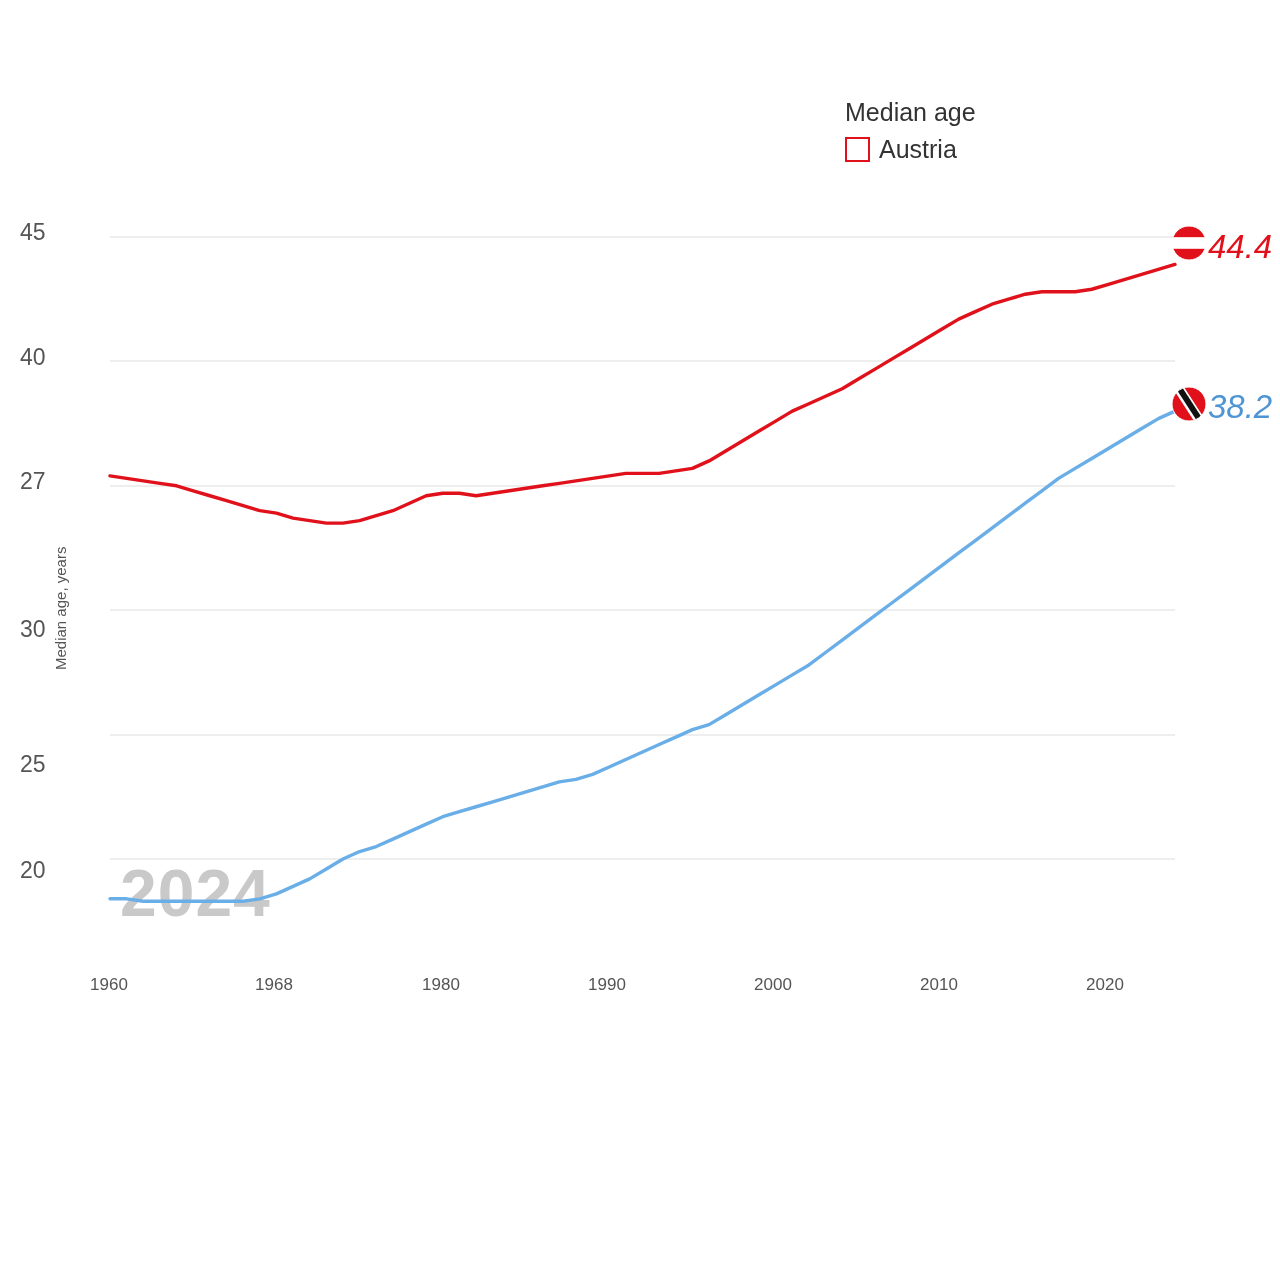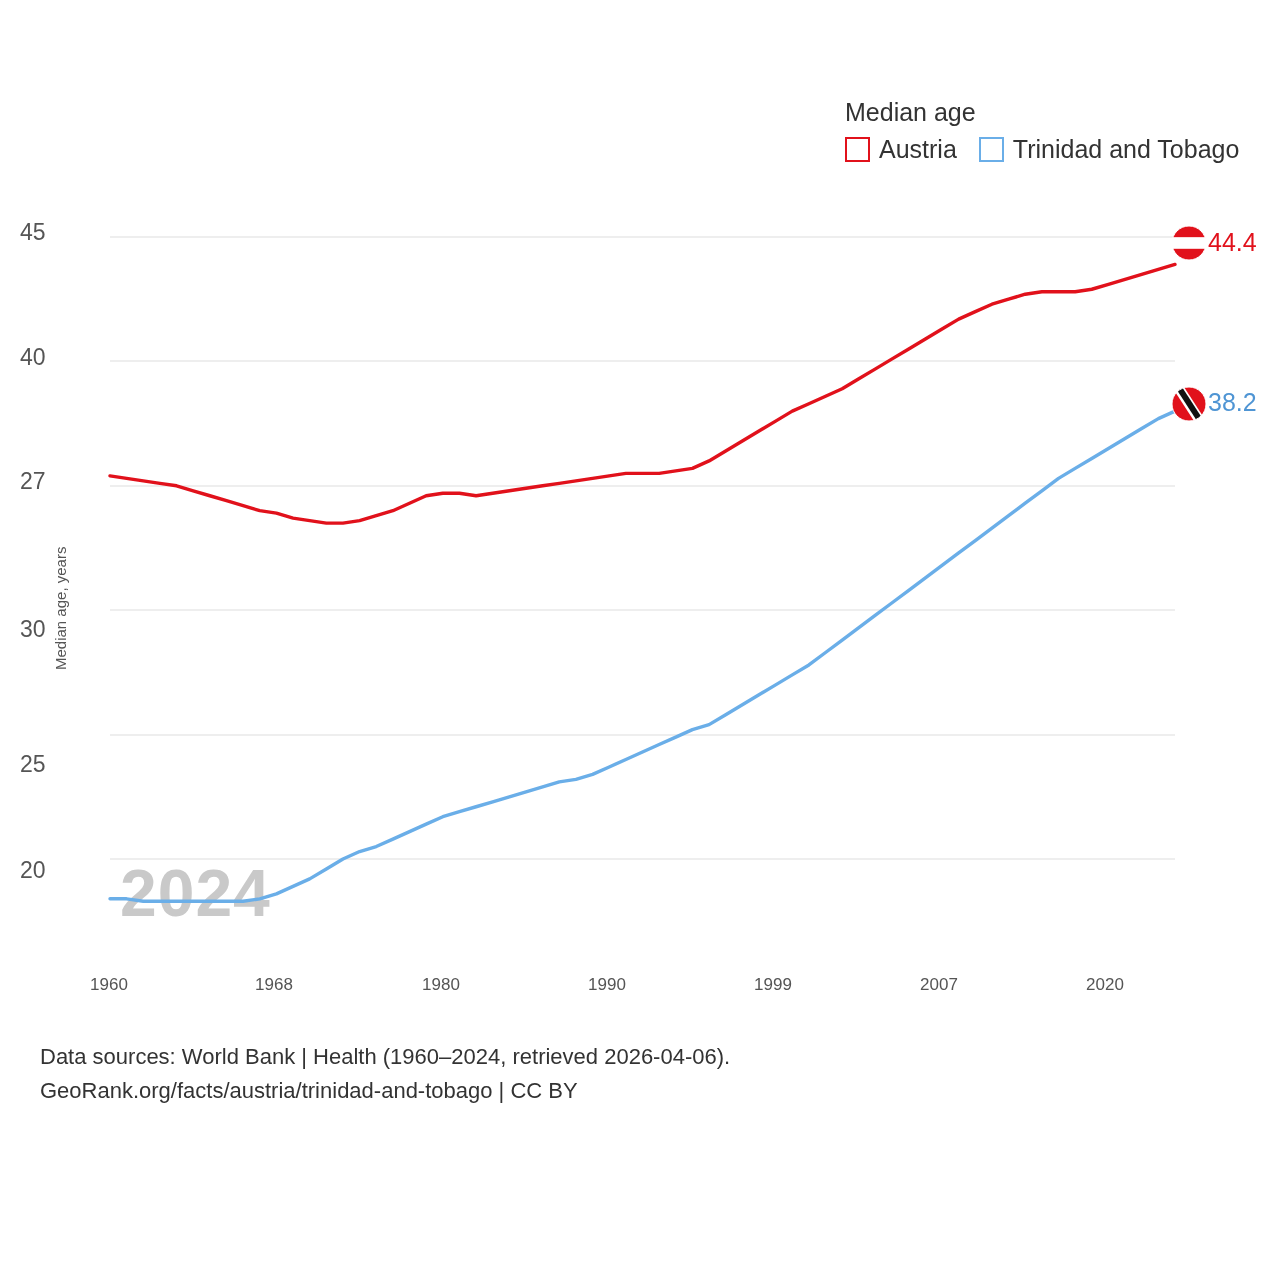--- a/index.html
+++ b/index.html
@@ -85,22 +85,23 @@
     position: absolute;
     left: 120px;
     top: 855px;
     font-size: 66px;
     font-weight: bold;
     color: #c9c9c9;
     letter-spacing: 1px;
   }
   .endlabel {
     position: absolute;
-    font-size: 25px;
+    font-size: 33px;
     white-space: nowrap;
+    font-style: italic;
   }
   .endlabel.red { color: #e1111b; left: 1208px; top: 228px; }
   .endlabel.blue { color: #4f95d4; left: 1208px; top: 388px; }
   .footer {
     position: absolute;
     left: 40px;
     top: 1040px;
     font-size: 22px;
     color: #333333;
     line-height: 1.55;
@@ -112,42 +113,38 @@
 
 <div id="chart-root">
 
   <div class="legend">
     <div class="legend-title">Median age</div>
     <div class="legend-items">
       <div class="legend-item">
         <span class="legend-swatch"></span>
         <span class="legend-label">Austria</span>
       </div>
-      <div class="legend-item">
-        <span class="legend-swatch blue"></span>
-        <span class="legend-label">Trinidad and Tobago</span>
-      </div>
     </div>
   </div>
 
   <div class="axis-title">Median age, years</div>
 
   <div class="ytick" style="left:20px; top:857px;">20</div>
   <div class="ytick" style="left:20px; top:751px;">25</div>
   <div class="ytick" style="left:20px; top:616px;">30</div>
   <div class="ytick" style="left:20px; top:468px;">27</div>
   <div class="ytick" style="left:20px; top:344px;">40</div>
   <div class="ytick" style="left:20px; top:219px;">45</div>
 
   <div class="xtick" style="left:49px;  top:975px;">1960</div>
   <div class="xtick" style="left:214px; top:975px;">1968</div>
   <div class="xtick" style="left:381px; top:975px;">1980</div>
   <div class="xtick" style="left:547px; top:975px;">1990</div>
-  <div class="xtick" style="left:713px; top:975px;">1999</div>
-  <div class="xtick" style="left:879px; top:975px;">2007</div>
+  <div class="xtick" style="left:713px; top:975px;">2000</div>
+  <div class="xtick" style="left:879px; top:975px;">2010</div>
   <div class="xtick" style="left:1045px;top:975px;">2020</div>
 
   <div class="watermark">2024</div>
 
   <svg id="plot" width="1280" height="1280" style="position:absolute;left:0;top:0;">
     <g>
       <line x1="110" y1="237" x2="1175" y2="237" stroke="#e8e8e8" stroke-width="1.5"></line>
       <line x1="110" y1="361" x2="1175" y2="361" stroke="#e8e8e8" stroke-width="1.5"></line>
       <line x1="110" y1="486" x2="1175" y2="486" stroke="#e8e8e8" stroke-width="1.5"></line>
       <line x1="110" y1="610" x2="1175" y2="610" stroke="#e8e8e8" stroke-width="1.5"></line>
@@ -178,17 +175,13 @@
         <polygon points="1172,387 1184,387 1206,421 1194,421" fill="#ffffff"></polygon>
         <polygon points="1175,387 1182,387 1204,421 1197,421" fill="#111111"></polygon>
       </g>
       <circle cx="1189" cy="404" r="17" fill="none" stroke="#ffffff" stroke-width="1"></circle>
     </g>
   </svg>
 
   <div class="endlabel red">44.4</div>
   <div class="endlabel blue">38.2</div>
 
-  <div class="footer">
-    <div>Data sources: World Bank | Health (1960–2024, retrieved 2026-04-06).</div>
-    <div>GeoRank.org/facts/austria/trinidad-and-tobago | CC BY</div>
-  </div>
 </div>
 
 </body></html>

